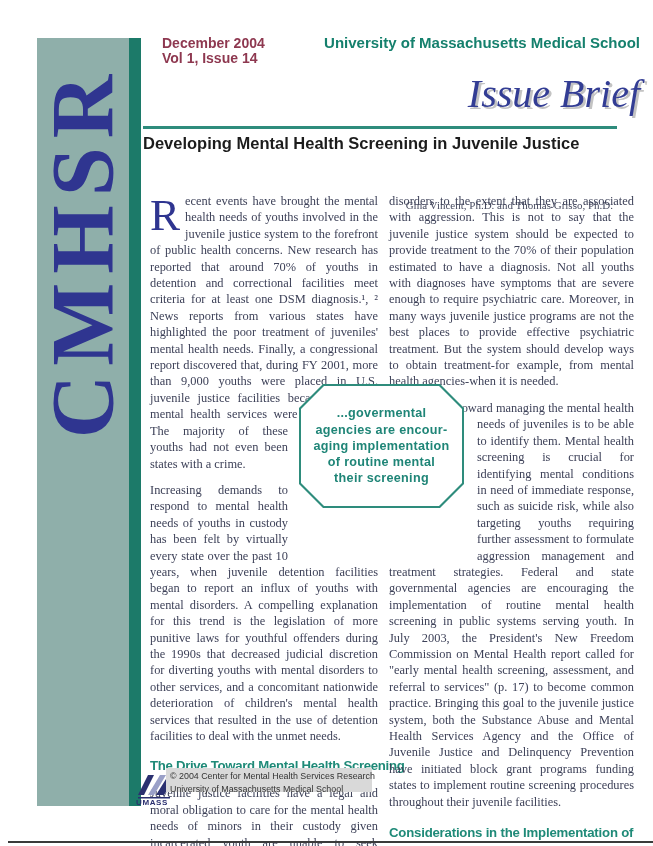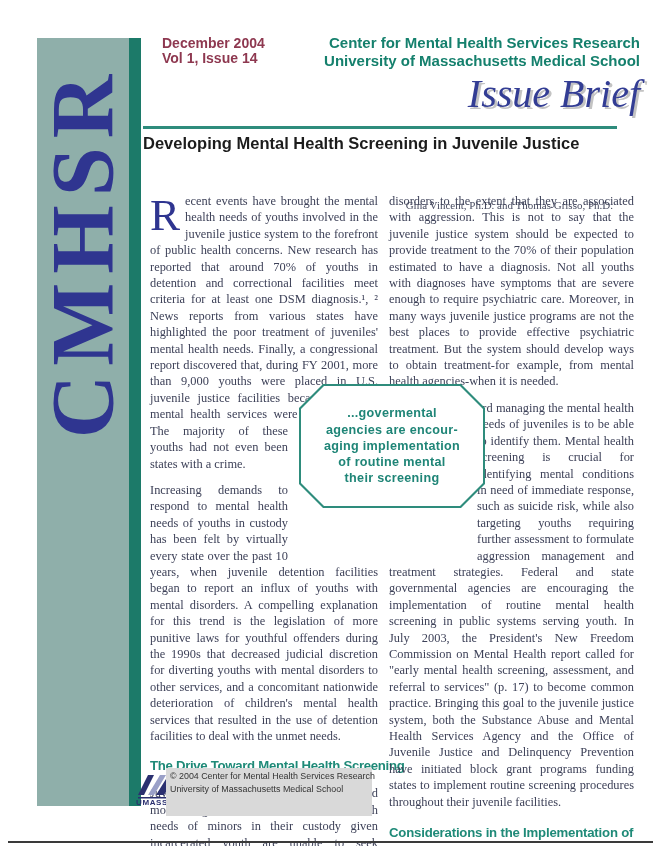--- a/index.html
+++ b/index.html
@@ -39,54 +39,53 @@
   .dropcap{float:left;font-size:45px;line-height:40px;padding:2px 5px 0 0;color:#2f3590;}
   .spacer-right{float:right;clear:right;width:82px;height:122px;margin:2px 0 4px 8px;}
   .spacer-left{float:left;clear:left;width:80px;height:130px;margin:2px 8px 4px 0;}
   .h-teal{font-family:"Liberation Sans", sans-serif;font-weight:bold;color:#1f8a78;
     margin:14px 0 12px;}
   .h1-left{font-size:13.2px;letter-spacing:-0.3px;white-space:nowrap;}
   .h2-right{font-size:13.2px;letter-spacing:-0.2px;line-height:17px;}
   .h2-right .line1{display:block;}
   
   .quote-box{position:absolute;left:299px;top:384px;width:165px;height:124px;background:#2e8c7c;
-    clip-path:polygon(24px 0,calc(100% - 24px) 0,100% 24px,100% calc(100% - 24px),calc(100% - 24px) 100%,24px 100%,0 calc(100% - 24px),0 24px);padding-left:21px;}
+    clip-path:polygon(24px 0,calc(100% - 24px) 0,100% 24px,100% calc(100% - 24px),calc(100% - 24px) 100%,24px 100%,0 calc(100% - 24px),0 24px);}
   .quote-inner{position:absolute;left:2px;top:2px;right:2px;bottom:2px;background:#ffffff;
     clip-path:polygon(23px 0,calc(100% - 23px) 0,100% 23px,100% calc(100% - 23px),calc(100% - 23px) 100%,23px 100%,0 calc(100% - 23px),0 23px);
     display:flex;flex-direction:column;align-items:center;justify-content:center;}
   .quote-inner span{display:block;text-align:center;
     font-family:"Liberation Sans", sans-serif;font-weight:bold;font-size:12.6px;line-height:16.2px;
     color:#1f8577;letter-spacing:0.3px;}
   
   .footer-logo{position:absolute;left:136px;top:771px;width:20px;height:38px;}
   .footer-logo svg{display:block;}
   .footer-logo .umass{display:block;text-align:center;margin-top:-1px;
     font-family:"Liberation Sans", sans-serif;font-weight:bold;font-size:8px;
     letter-spacing:0.6px;color:#2b3070;}
-  .footer-box{position:absolute;left:166px;top:768px;width:206px;height:48px;background:#d9d9d9;
+  .footer-box{position:absolute;left:166px;top:768px;width:206px;height:24px;background:#d9d9d9;
     padding:2px 0 0 4px;box-sizing:border-box;}
   .footer-box span{display:block;white-space:nowrap;
     font-family:"Liberation Sans", sans-serif;font-size:8.9px;line-height:12.6px;color:#333333;}
   .bottom-line{position:absolute;left:8px;top:841px;width:645px;height:2px;background:#3a3a3a;}
 </style>
 </head>
 <body>
 
 <div class="bar-light"></div>
 <div class="bar-dark"></div>
 <div class="cmhsr-wrap">
   <span>CMHSR</span>
 </div>
 
 <div class="date-block">
   <div>December 2004</div>
   <div>Vol 1, Issue 14</div>
 </div>
 <div class="org-block">
-  <div>Center for Mental Health Services Research</div>
   <div>University of Massachusetts Medical School</div>
 </div>
 <div class="issue-title">Issue Brief</div>
 <div class="title-rule"></div>
 <div class="headline">Developing Mental Health Screening in Juvenile Justice</div>
 <div class="byline">Gina Vincent, Ph.D. and Thomas Grisso, Ph.D.</div>
 
 <div class="col col-left">
   <p><span class="dropcap">R</span><span>ecent events have brought the mental health needs of youths involved in the juvenile justice system to the forefront of public health concerns. New research has reported that around 70% of youths in detention and correctional facilities meet criteria for at least one DSM diagnosis.¹, ² News reports from various states have highlighted the poor treatment of juveniles' mental health needs. Finally, a congressional report discovered that, during FY 2001, more than 9,000 youths were placed in U.S. juvenile justice facilities because inpatient mental health services were not available.³ The majority of these</span>
     <span class="spacer-right"></span>

